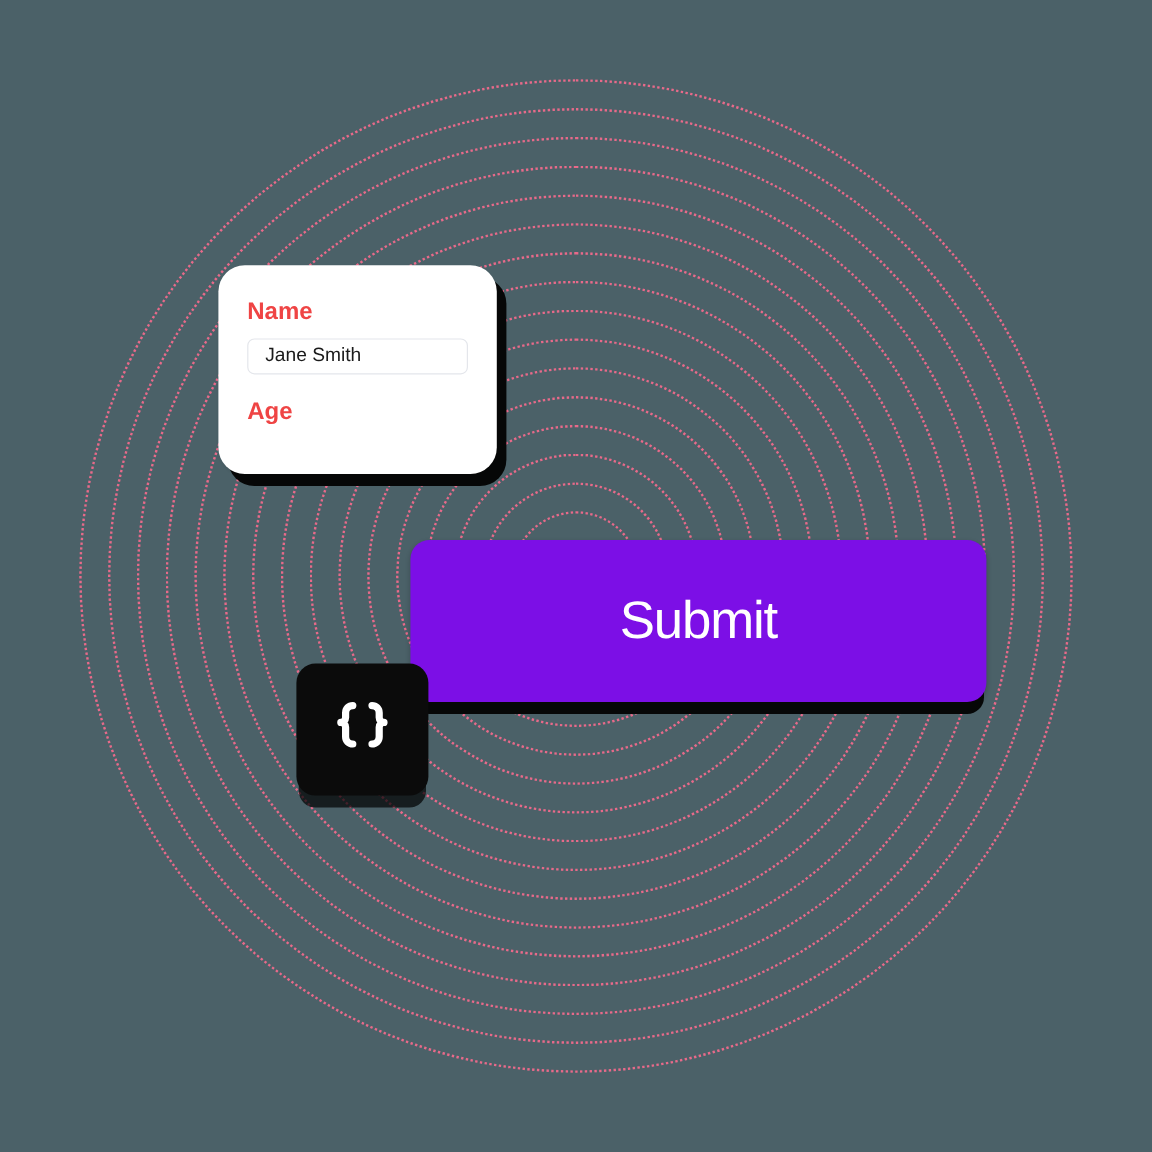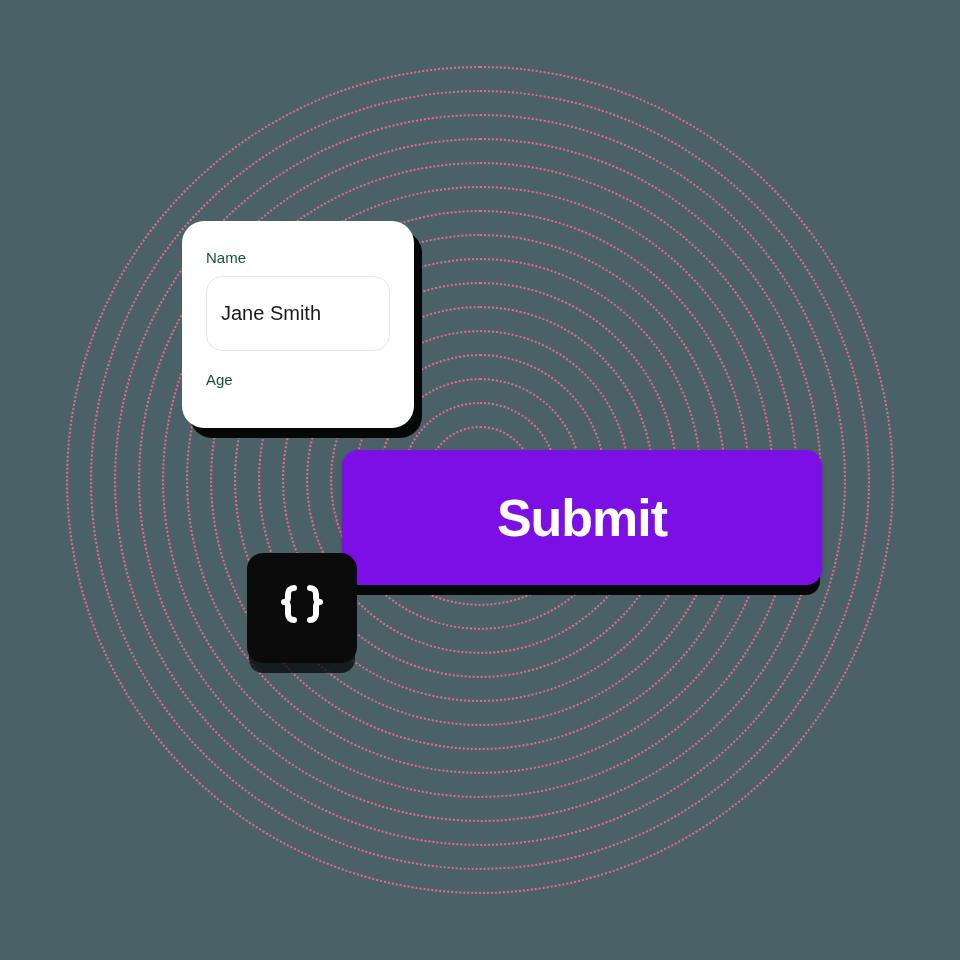--- a/index.html
+++ b/index.html
@@ -36,31 +36,31 @@
       background: #ffffff;
       border-radius: 22px;
       padding: 28px 24px 30px 24px;
       box-shadow:
         8px 10px 0 0 #060707,
         0 1px 2px rgba(0,0,0,0.05);
     }
     .field { margin-bottom: 20px; }
     .field:last-child { margin-bottom: 0; }
     .field-label {
-      font-size: 15px;
-      color: #14532d;
+      font-size: 20px;
+      color: #ef4444;
       margin-bottom: 10px;
-      font-weight: 400;
+      font-weight: 700;
     }
     .field-input {
       width: 100%;
       border: 1px solid #e4e6eb;
-      border-radius: 16px;
-      padding: 25px 14px;
-      font-size: 20px;
+      border-radius: 6px;
+      padding: 5px 14px;
+      font-size: 16px;
       color: #1a1a1a;
       background: #ffffff;
       font-family: inherit;
     }
 
     
     .submit-btn {
       position: absolute;
       left: 342px;
       top: 450px;
@@ -71,22 +71,22 @@
       display: flex;
       align-items: center;
       justify-content: center;
       box-shadow:
         0 12px 0 -2px #060707,
         0 2px 4px rgba(0,0,0,0.2);
       cursor: pointer;
     }
     .submit-label {
       color: #ffffff;
-      font-size: 52px;
-      font-weight: 700;
+      font-size: 44px;
+      font-weight: 400;
       letter-spacing: -1px;
     }
 
     
     .code-tile {
       position: absolute;
       left: 247px;
       top: 553px;
       width: 110px;
       height: 110px;

